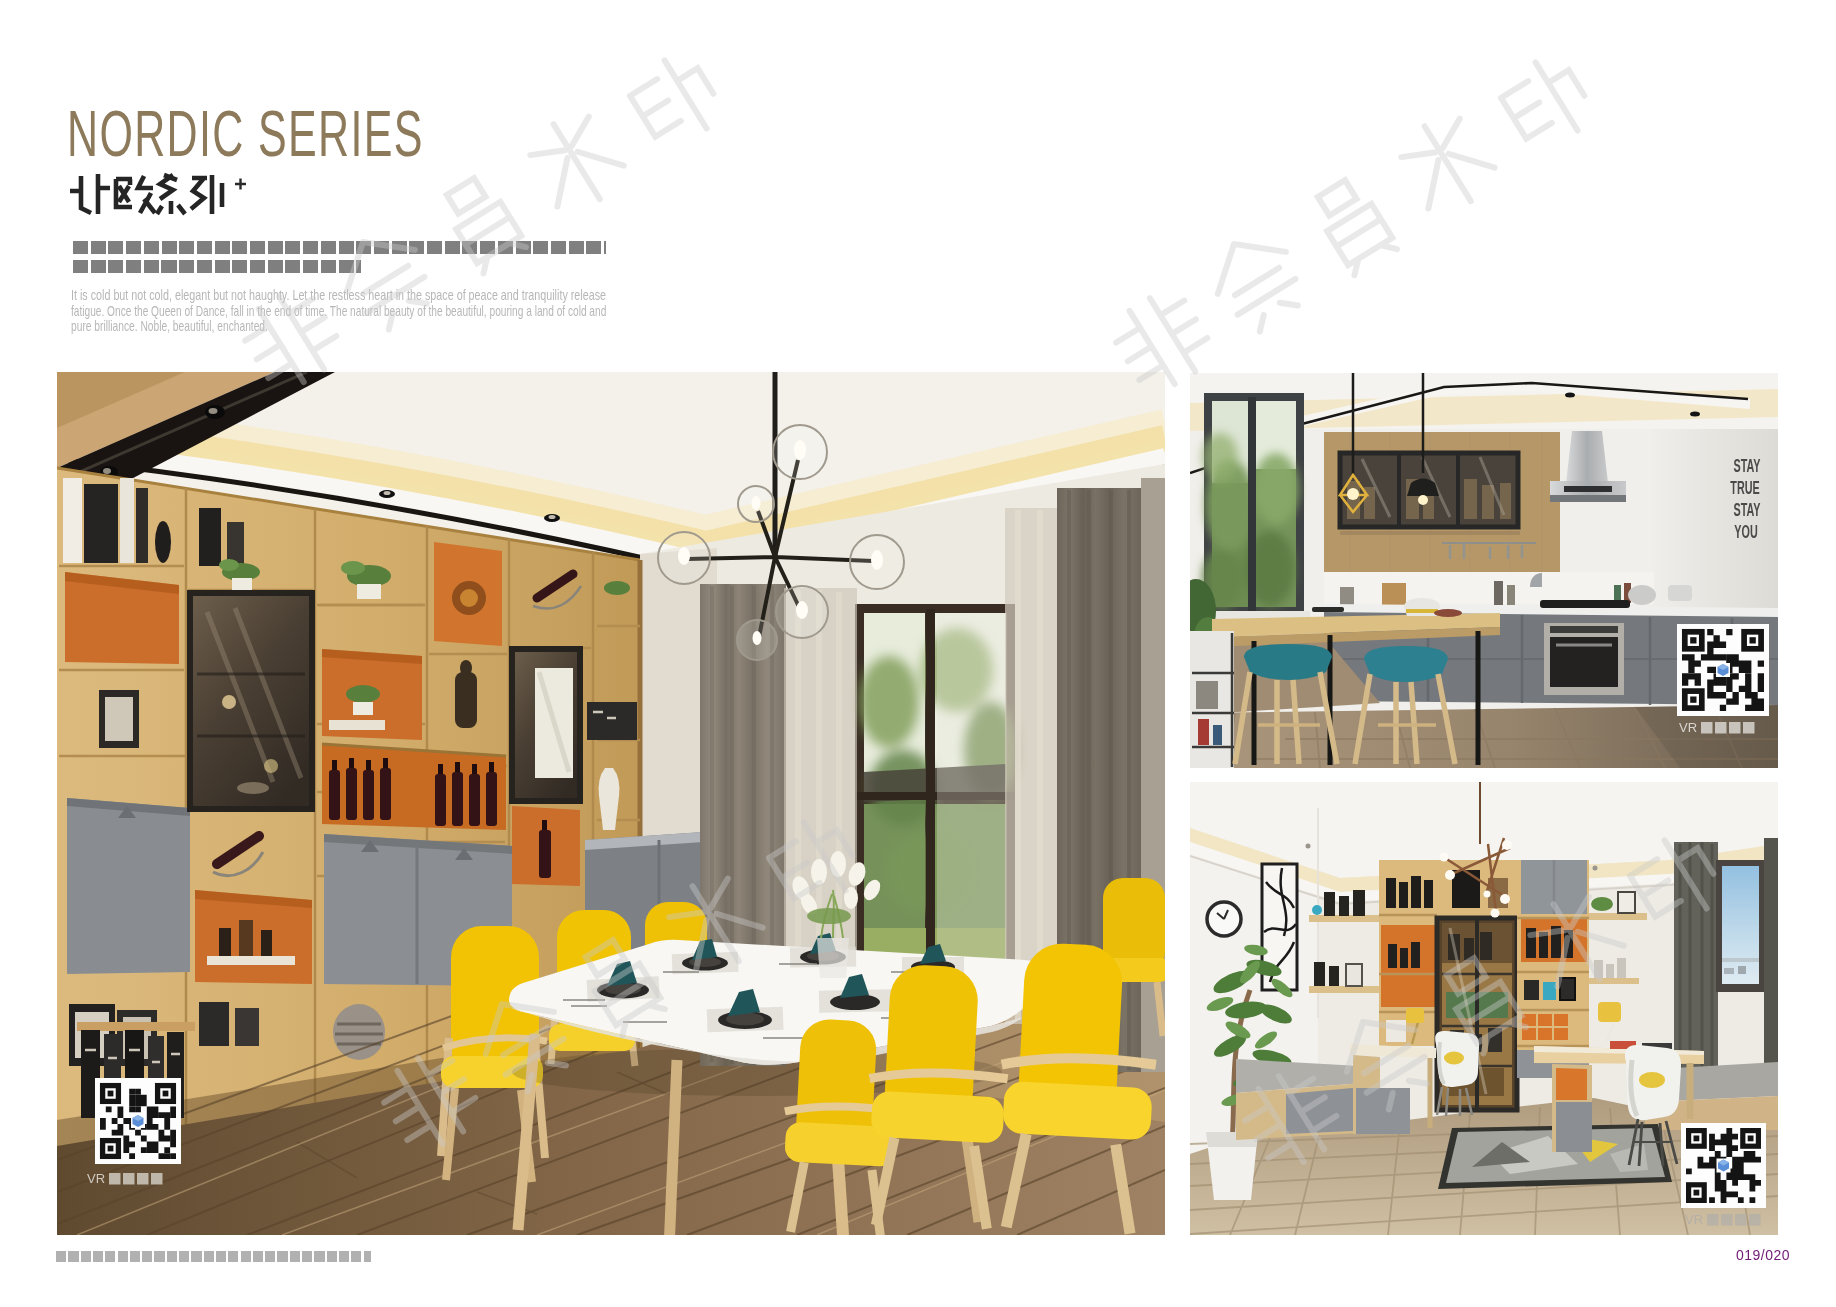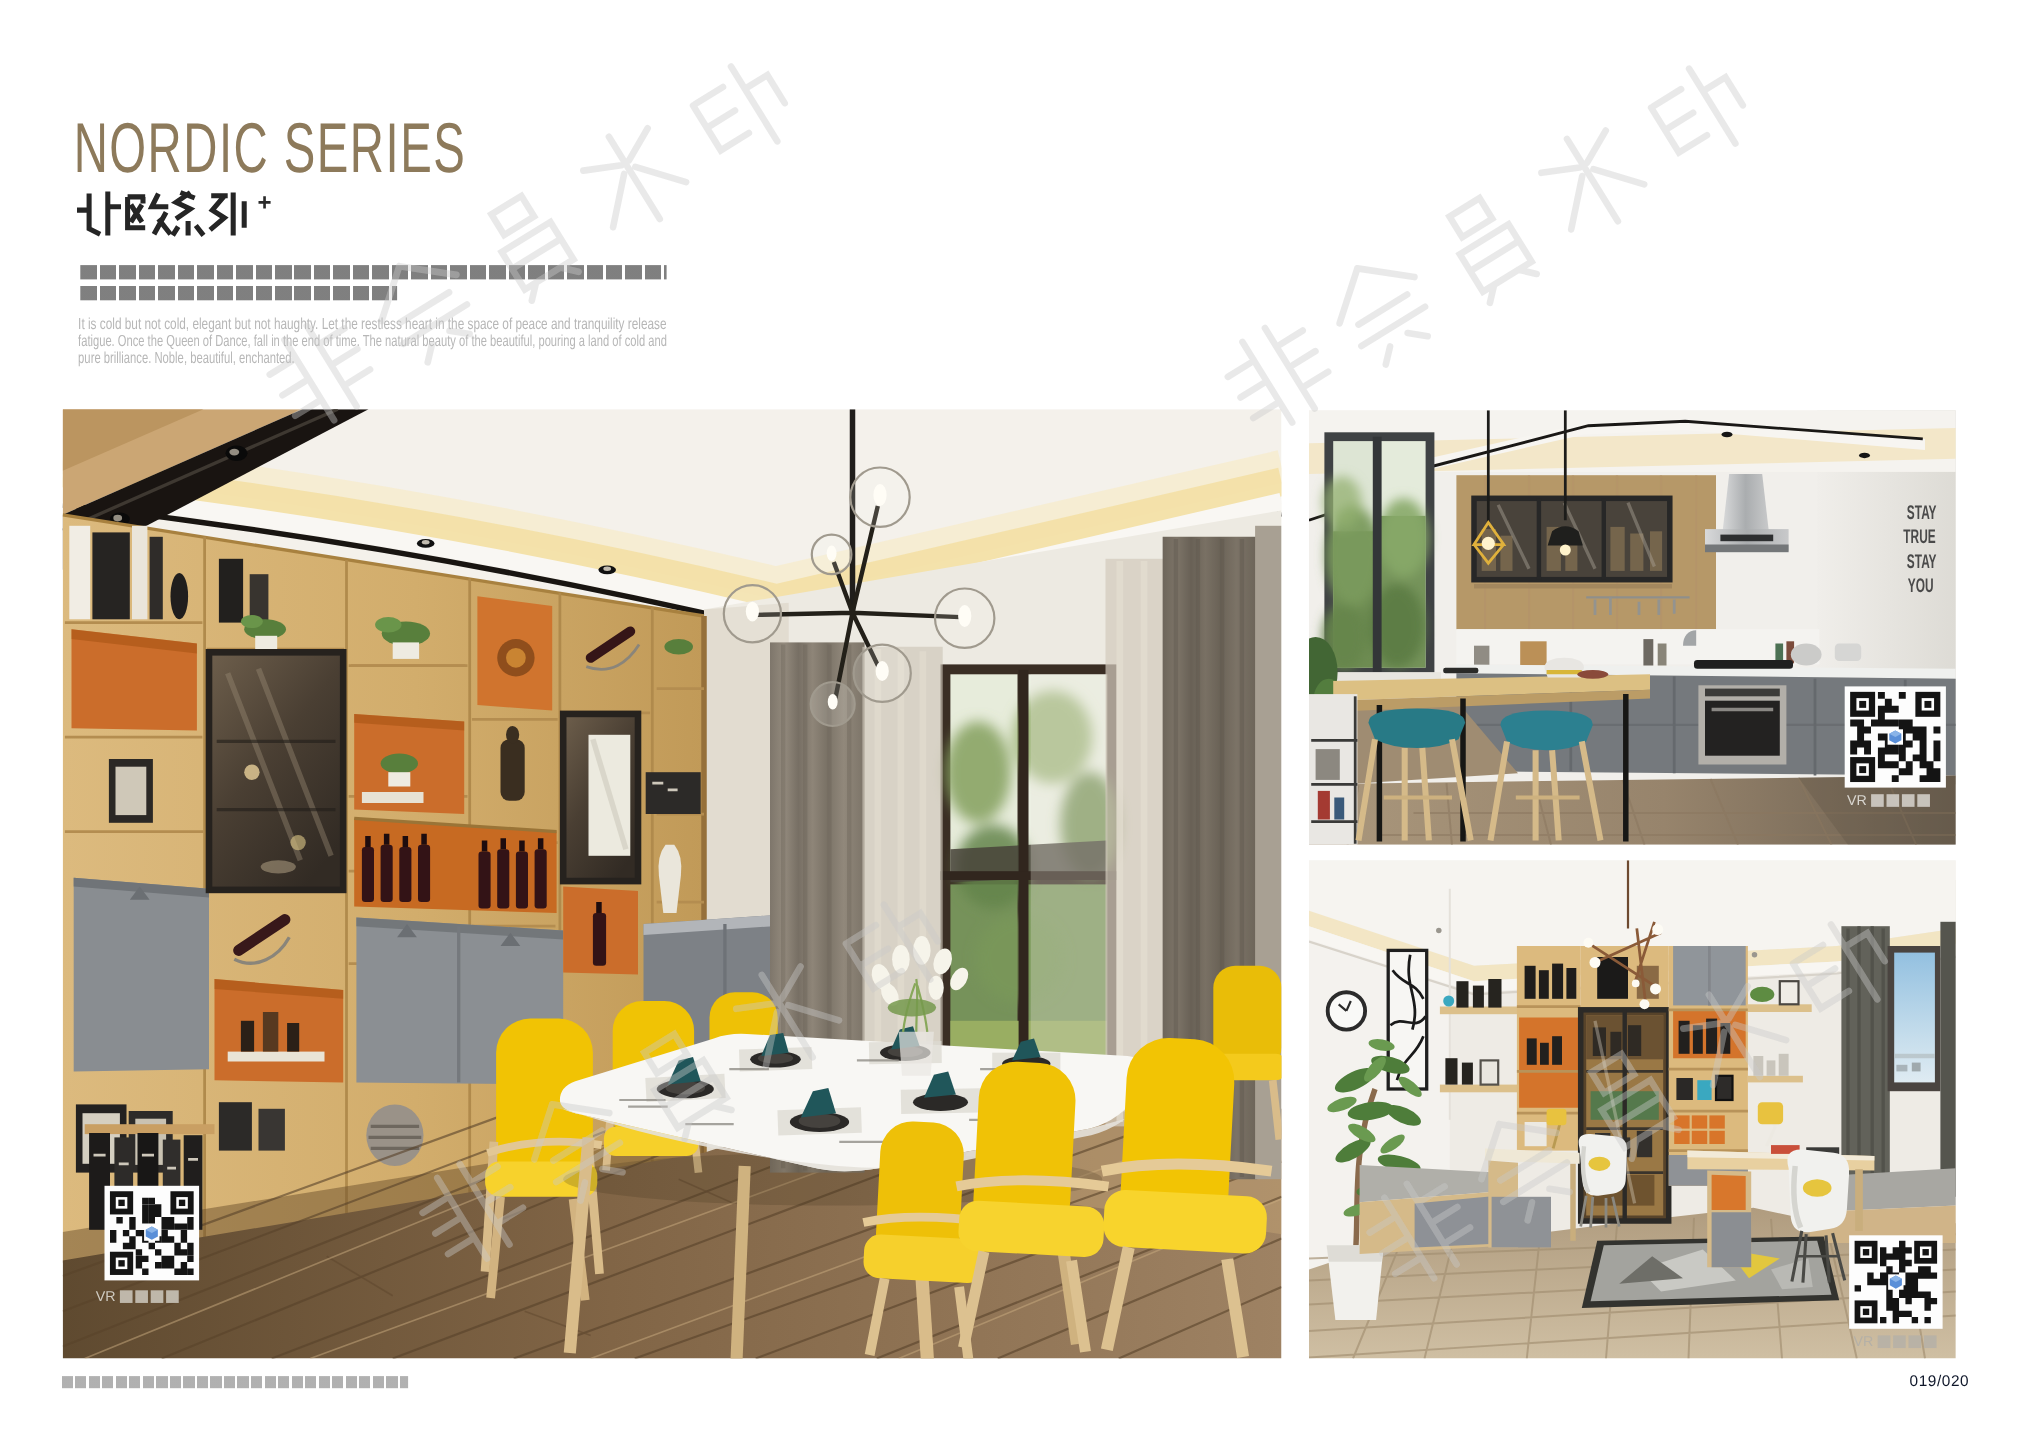--- a/index.html
+++ b/index.html
@@ -867,15 +867,15 @@
 <g stroke="rgba(120,120,120,0.16)">
 <use href="#wm" transform="translate(222,322) rotate(-31.7)"></use>
 <use href="#wm" transform="translate(1093,324) rotate(-31.7)"></use>
 <use href="#wm" transform="translate(361,1084) rotate(-31.7)"></use>
 <use href="#wm" transform="translate(1222,1102) rotate(-31.7)"></use>
 </g>
 </svg>
 
 <div class="abs dash" style="--c:#a8a8a8;--w:10.2px;--p:12.3px;left:56px;top:1251px;width:315px;height:11px;opacity:.9;"></div>
 
-<div class="abs" style="left:1736px;top:1247px;font-size:14px;color:#0f172a;letter-spacing:0.5px;">019/020</div>
+<div class="abs" style="left:1736px;top:1247px;font-size:14px;color:#701a75;letter-spacing:0.5px;">019/020</div>
 
 </div>
 
 </body></html>

